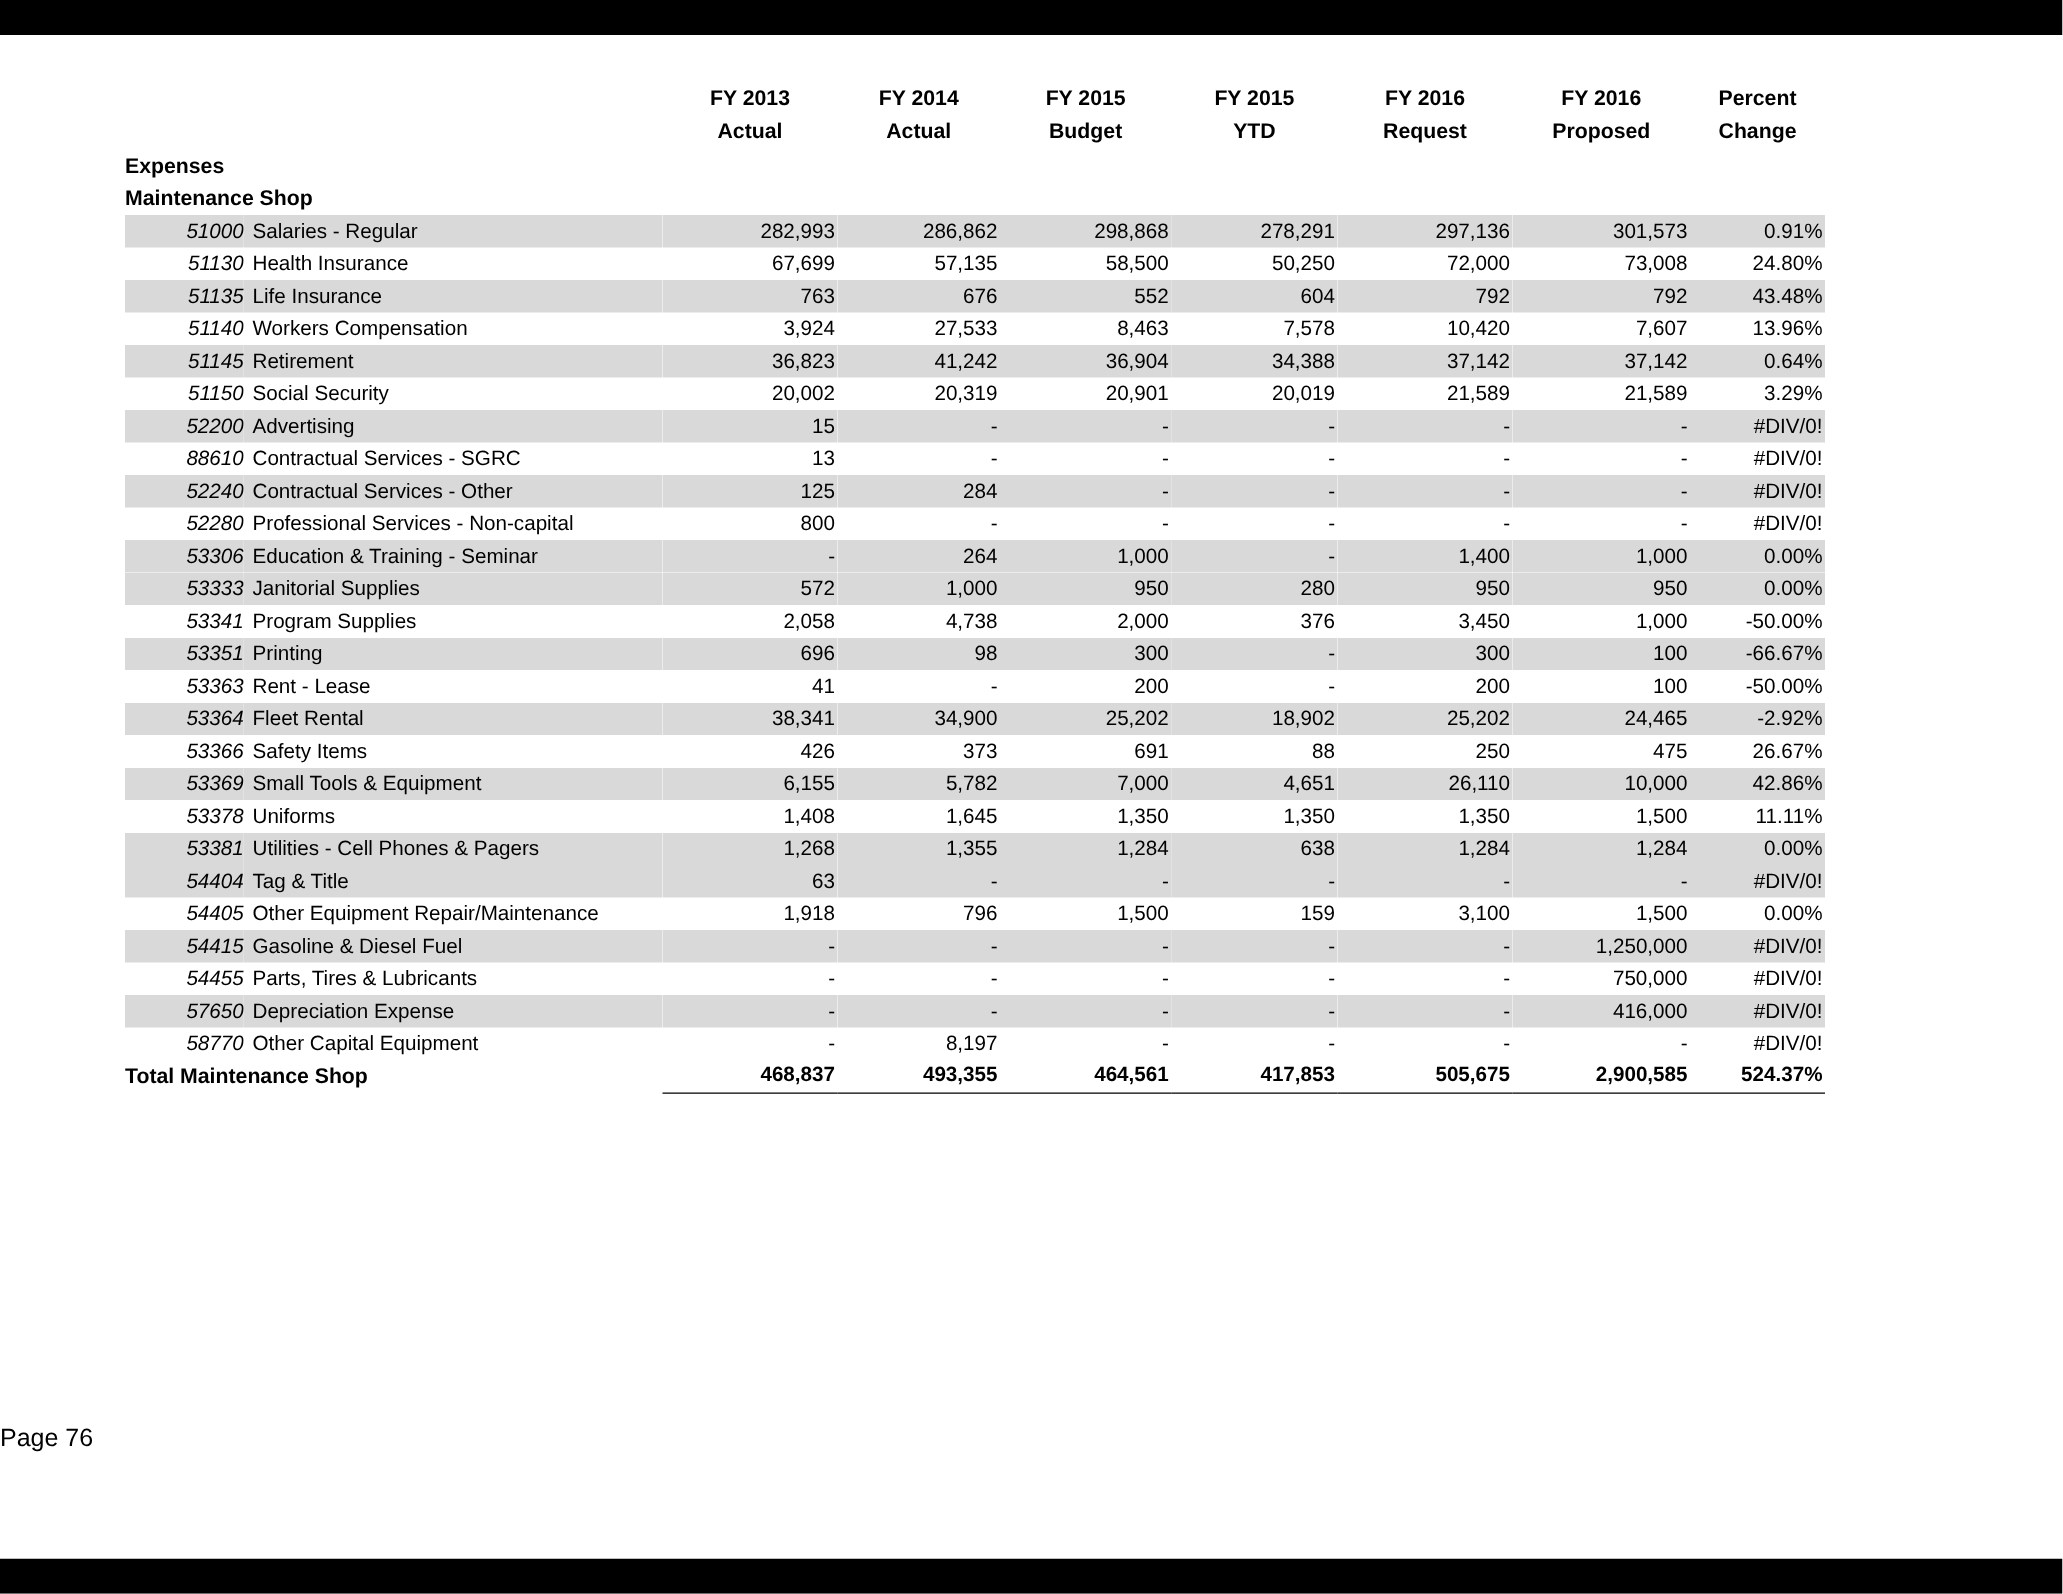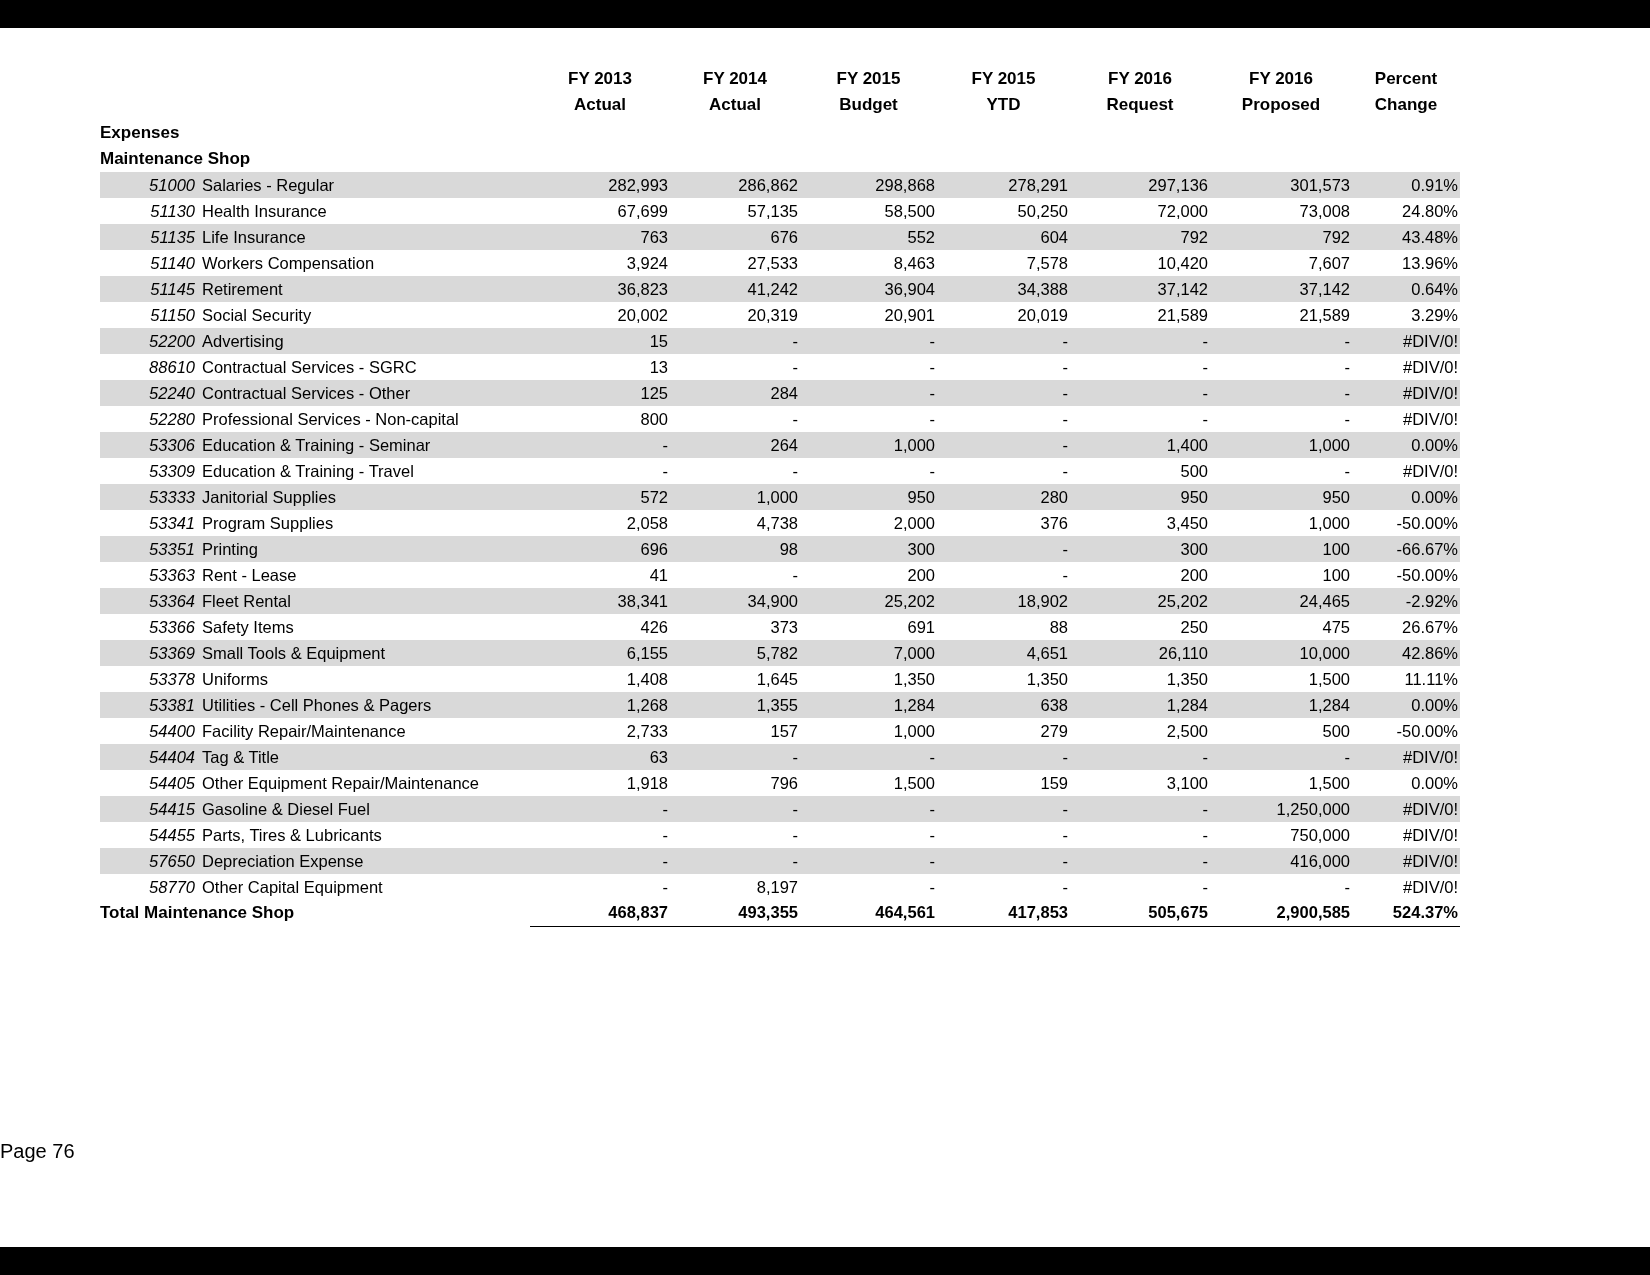--- a/index.html
+++ b/index.html
@@ -258,31 +258,20 @@
           <td class="code">53306</td>
           <td class="label">Education &amp; Training - Seminar</td>
           <td class="num">-</td>
           <td class="num">264</td>
           <td class="num">1,000</td>
           <td class="num">-</td>
           <td class="num">1,400</td>
           <td class="num">1,000</td>
           <td class="num">0.00%</td>
         </tr>
-        <tr>
-          <td class="code">53309</td>
-          <td class="label">Education &amp; Training - Travel</td>
-          <td class="num">-</td>
-          <td class="num">-</td>
-          <td class="num">-</td>
-          <td class="num">-</td>
-          <td class="num">500</td>
-          <td class="num">-</td>
-          <td class="num">#DIV/0!</td>
-        </tr>
         <tr class="stripe">
           <td class="code">53333</td>
           <td class="label">Janitorial Supplies</td>
           <td class="num">572</td>
           <td class="num">1,000</td>
           <td class="num">950</td>
           <td class="num">280</td>
           <td class="num">950</td>
           <td class="num">950</td>
           <td class="num">0.00%</td>
@@ -368,31 +357,20 @@
           <td class="code">53381</td>
           <td class="label">Utilities - Cell Phones &amp; Pagers</td>
           <td class="num">1,268</td>
           <td class="num">1,355</td>
           <td class="num">1,284</td>
           <td class="num">638</td>
           <td class="num">1,284</td>
           <td class="num">1,284</td>
           <td class="num">0.00%</td>
         </tr>
-        <tr>
-          <td class="code">54400</td>
-          <td class="label">Facility Repair/Maintenance</td>
-          <td class="num">2,733</td>
-          <td class="num">157</td>
-          <td class="num">1,000</td>
-          <td class="num">279</td>
-          <td class="num">2,500</td>
-          <td class="num">500</td>
-          <td class="num">-50.00%</td>
-        </tr>
         <tr class="stripe">
           <td class="code">54404</td>
           <td class="label">Tag &amp; Title</td>
           <td class="num">63</td>
           <td class="num">-</td>
           <td class="num">-</td>
           <td class="num">-</td>
           <td class="num">-</td>
           <td class="num">-</td>
           <td class="num">#DIV/0!</td>

